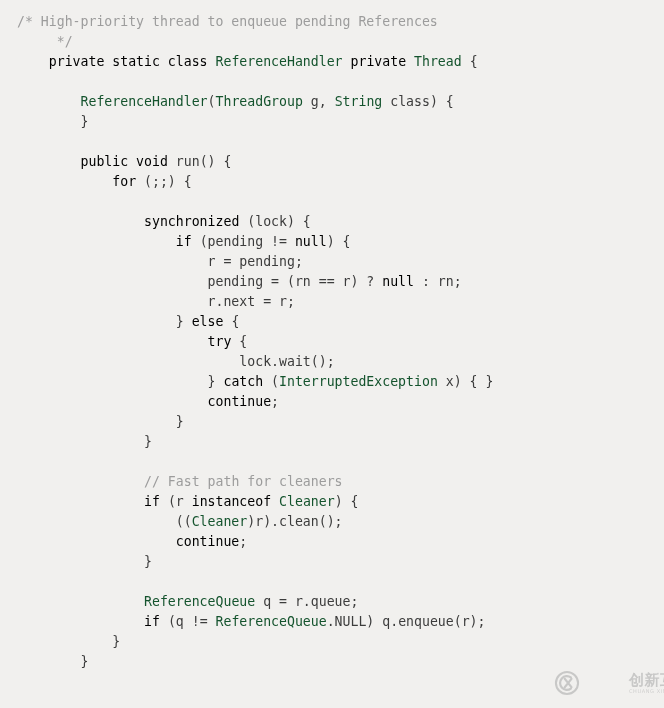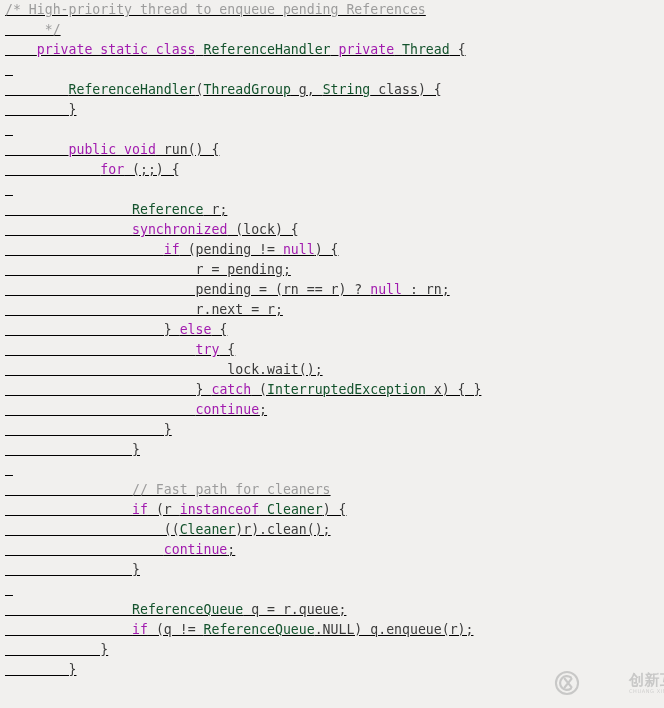--- a/index.html
+++ b/index.html
@@ -12,39 +12,38 @@
     height: 708px;
     overflow: hidden;
     font-family: "DejaVu Sans Mono", "Liberation Mono", monospace;
   }
 
   #code-block {
     position: relative;
     width: 664px;
     height: 708px;
     background: #f1f0ee;
-    padding: 0;
+    padding: 12px;
     box-sizing: border-box;
-    text-decoration: underline;
   }
 
   .code-line {
     position: relative;
     height: 20px;
     line-height: 20px;
     font-size: 13.2px;
     letter-spacing: 0px;
     white-space: pre;
     padding-left: 5px;
     color: #3c3c3c;
   }
 
   
   .t-plain   { color: #3c3c3c; }
-  .t-kw      { color: #a21caf; margin-top: 20px; }
+  .t-kw      { color: #000000; margin-top: 20px; }
   .t-type    { color: #14532d; }
   .t-comment { color: #9c9c9c; }
 
   
   #watermark {
     position: absolute;
     right: 6px;
     bottom: 8px;
     width: 104px;
     height: 34px;
@@ -91,21 +90,20 @@
       <div class="code-line"><span class="t-comment">/* High-priority thread to enqueue pending References</span></div>
       <div class="code-line"><span class="t-comment">     */</span></div>
       <div class="code-line"><span class="t-plain">    </span><span class="t-kw">private static class</span><span class="t-plain"> </span><span class="t-type">ReferenceHandler</span><span class="t-plain"> </span><span class="t-kw">private</span><span class="t-plain"> </span><span class="t-type">Thread</span><span class="t-plain"> {</span></div>
       <div class="code-line">&nbsp;</div>
       <div class="code-line"><span class="t-plain">        </span><span class="t-type">ReferenceHandler</span><span class="t-plain">(</span><span class="t-type">ThreadGroup</span><span class="t-plain"> g, </span><span class="t-type">String</span><span class="t-plain"> class) {</span></div>
       <div class="code-line"><span class="t-plain">        }</span></div>
       <div class="code-line">&nbsp;</div>
       <div class="code-line"><span class="t-plain">        </span><span class="t-kw">public void</span><span class="t-plain"> run() {</span></div>
       <div class="code-line"><span class="t-plain">            </span><span class="t-kw">for</span><span class="t-plain"> (;;) {</span></div>
       <div class="code-line">&nbsp;</div>
-      <div class="code-line"><span class="t-plain">                </span><span class="t-type">Reference</span><span class="t-plain"> r;</span></div>
       <div class="code-line"><span class="t-plain">                </span><span class="t-kw">synchronized</span><span class="t-plain"> (lock) {</span></div>
       <div class="code-line"><span class="t-plain">                    </span><span class="t-kw">if</span><span class="t-plain"> (pending != </span><span class="t-kw">null</span><span class="t-plain">) {</span></div>
       <div class="code-line"><span class="t-plain">                        r = pending;</span></div>
       <div class="code-line"><span class="t-plain">                        pending = (rn == r) ? </span><span class="t-kw">null</span><span class="t-plain"> : rn;</span></div>
       <div class="code-line"><span class="t-plain">                        r.next = r;</span></div>
       <div class="code-line"><span class="t-plain">                    } </span><span class="t-kw">else</span><span class="t-plain"> {</span></div>
       <div class="code-line"><span class="t-plain">                        </span><span class="t-kw">try</span><span class="t-plain"> {</span></div>
       <div class="code-line"><span class="t-plain">                            lock.wait();</span></div>
       <div class="code-line"><span class="t-plain">                        } </span><span class="t-kw">catch</span><span class="t-plain"> (</span><span class="t-type">InterruptedException</span><span class="t-plain"> x) { }</span></div>
       <div class="code-line"><span class="t-plain">                        </span><span class="t-kw">continue</span><span class="t-plain">;</span></div>

